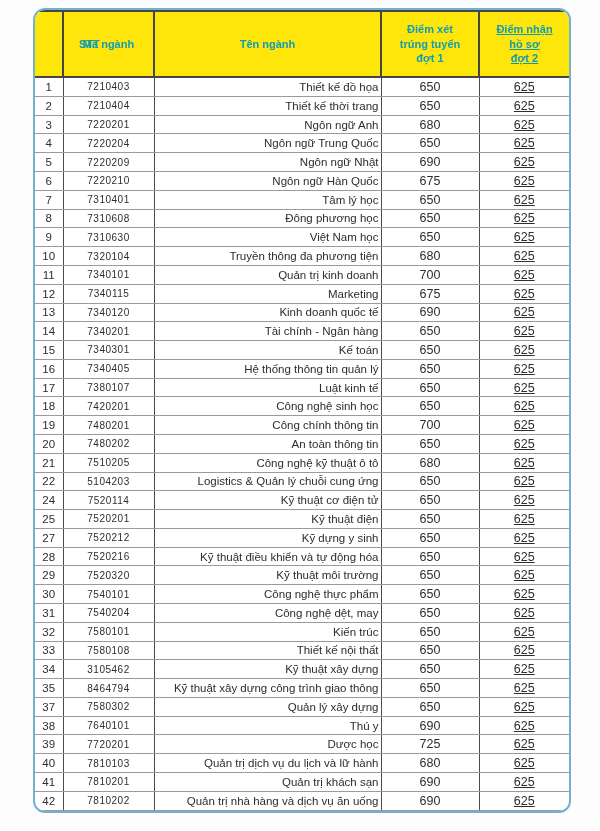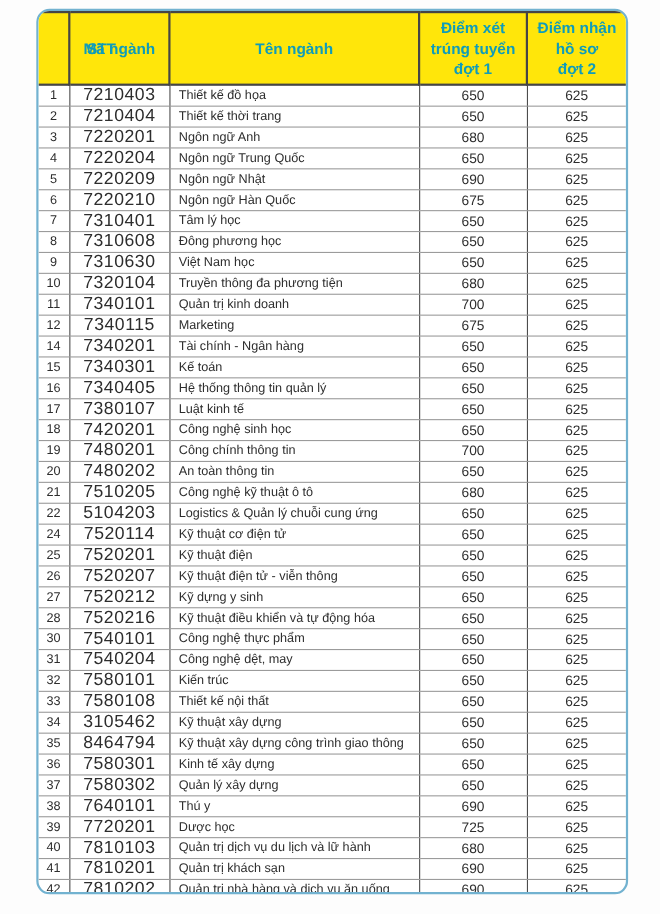--- a/index.html
+++ b/index.html
@@ -31,49 +31,49 @@
   table {
     width: 100%;
     height: 100%;
     border-collapse: collapse;
     table-layout: fixed;
   }
   th {
     background: #ffe60a;
     color: #0f9cba;
     font-weight: bold;
-    font-size: 14px;
+    font-size: 11px;
     line-height: 1.35;
     border: 2px solid #454545;
     white-space: pre-line;
     height: 60px;
     vertical-align: middle;
     text-align: center;
     padding: 2px;
   }
   th.col-stt { border-left: none; padding-left: 44px; }
-  th.col-score2 { border-right: none; }
+  th.col-score2 { border-right: none; text-decoration: underline; }
   td {
     border-left: 1px solid #4c4c4c;
     border-right: 1px solid #4c4c4c;
     border-top: 1px solid #9b9b9b;
     border-bottom: 1px solid #9b9b9b;
     font-size: 11.5px;
     color: #2d2d2d;
     text-align: center;
     vertical-align: middle;
     padding: 0 2px;
     overflow: hidden;
     white-space: nowrap;
   }
   td.col-stt { border-left: none; font-size: 11.5px; }
-  td.col-code { font-size: 16px; letter-spacing: 0.5px; margin-left: 48px; }
-  td.col-name { text-align: left; padding-left: 8px; }
+  td.col-code { font-size: 10px; letter-spacing: 0.5px; margin-left: 48px; }
+  td.col-name { text-align: right; padding-left: 8px; }
   td.col-score1, td.col-score2 { font-size: 12.5px; }
-  td.col-score2 { border-right: none; }
+  td.col-score2 { border-right: none; text-decoration: underline; }
   col.col-stt    { width: 28px; }
   col.col-code   { width: 91px; }
   col.col-name   { width: 227px; }
   col.col-score1 { width: 98px; }
   col.col-score2 { width: auto; }
 </style>
 </head>
 <body>
 
 <div class="page">
@@ -178,20 +178,27 @@
             <td class="col-score2">625</td>
           </tr>
           <tr>
             <td class="col-stt">12</td>
             <td class="col-code">7340115</td>
             <td class="col-name">Marketing</td>
             <td class="col-score1">675</td>
             <td class="col-score2">625</td>
           </tr>
           <tr>
+            <td class="col-stt">13</td>
+            <td class="col-code">7340120</td>
+            <td class="col-name">Kinh doanh quốc tế</td>
+            <td class="col-score1">690</td>
+            <td class="col-score2">625</td>
+          </tr>
+          <tr>
             <td class="col-stt">14</td>
             <td class="col-code">7340201</td>
             <td class="col-name">Tài chính - Ngân hàng</td>
             <td class="col-score1">650</td>
             <td class="col-score2">625</td>
           </tr>
           <tr>
             <td class="col-stt">15</td>
             <td class="col-code">7340301</td>
             <td class="col-name">Kế toán</td>
@@ -255,41 +262,41 @@
             <td class="col-score2">625</td>
           </tr>
           <tr>
             <td class="col-stt">25</td>
             <td class="col-code">7520201</td>
             <td class="col-name">Kỹ thuật điện</td>
             <td class="col-score1">650</td>
             <td class="col-score2">625</td>
           </tr>
           <tr>
-            <td class="col-stt">26</td>
-            <td class="col-code">7520207</td>
-            <td class="col-name">Kỹ thuật điện tử - viễn thông</td>
-            <td class="col-score1">650</td>
-            <td class="col-score2">625</td>
-          </tr>
-          <tr>
             <td class="col-stt">27</td>
             <td class="col-code">7520212</td>
             <td class="col-name">Kỹ dựng y sinh</td>
             <td class="col-score1">650</td>
             <td class="col-score2">625</td>
           </tr>
           <tr>
             <td class="col-stt">28</td>
             <td class="col-code">7520216</td>
             <td class="col-name">Kỹ thuật điều khiển và tự động hóa</td>
             <td class="col-score1">650</td>
             <td class="col-score2">625</td>
           </tr>
           <tr>
+            <td class="col-stt">29</td>
+            <td class="col-code">7520320</td>
+            <td class="col-name">Kỹ thuật môi trường</td>
+            <td class="col-score1">650</td>
+            <td class="col-score2">625</td>
+          </tr>
+          <tr>
             <td class="col-stt">30</td>
             <td class="col-code">7540101</td>
             <td class="col-name">Công nghệ thực phẩm</td>
             <td class="col-score1">650</td>
             <td class="col-score2">625</td>
           </tr>
           <tr>
             <td class="col-stt">31</td>
             <td class="col-code">7540204</td>
             <td class="col-name">Công nghệ dệt, may</td>
@@ -314,27 +321,20 @@
             <td class="col-stt">34</td>
             <td class="col-code">3105462</td>
             <td class="col-name">Kỹ thuật xây dựng</td>
             <td class="col-score1">650</td>
             <td class="col-score2">625</td>
           </tr>
           <tr>
             <td class="col-stt">35</td>
             <td class="col-code">8464794</td>
             <td class="col-name">Kỹ thuật xây dựng công trình giao thông</td>
-            <td class="col-score1">650</td>
-            <td class="col-score2">625</td>
-          </tr>
-          <tr>
-            <td class="col-stt">36</td>
-            <td class="col-code">7580301</td>
-            <td class="col-name">Kinh tế xây dựng</td>
             <td class="col-score1">650</td>
             <td class="col-score2">625</td>
           </tr>
           <tr>
             <td class="col-stt">37</td>
             <td class="col-code">7580302</td>
             <td class="col-name">Quản lý xây dựng</td>
             <td class="col-score1">650</td>
             <td class="col-score2">625</td>
           </tr>

